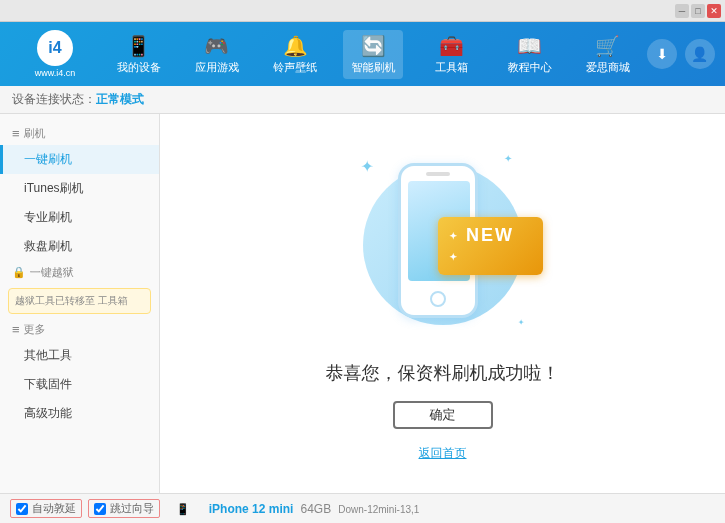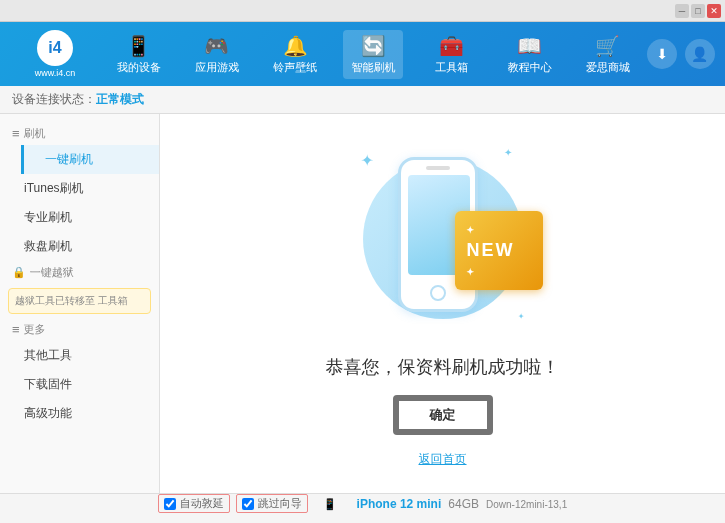--- a/index.html
+++ b/index.html
@@ -118,21 +118,20 @@
       padding: 6px 12px 6px 24px;
       color: #444;
       cursor: pointer;
       font-size: 12px;
     }
     .sidebar-item.active {
       background: #e8f4fb;
       color: #1a9fe0;
       border-left: 3px solid #1a9fe0;
       padding-left: 21px;
-      margin-left: 21px;
     }
     .sidebar-sub-section {
       display: flex; align-items: center;
       padding: 4px 12px;
       color: #888; font-size: 11px;
     }
     .sidebar-warning-box {
       margin: 4px 8px;
       background: #fff8e1;
       border: 1px solid #ffe082;
@@ -154,47 +153,46 @@
     .success-area {
       display: flex; flex-direction: column; align-items: center; gap: 16px;
     }
 
     .success-text {
       font-size: 18px;
       color: #333;
       font-weight: 500;
     }
     .confirm-btn {
-      width: 100px; height: 40px;
+      width: 100px; height: 28px;
       background: white;
-      border: 6px solid #737373;
+      border: 2px solid #737373;
       border-radius: 4px;
       cursor: pointer;
       font-size: 13px;
       color: #333;
-      display: flex; align-items: center; justify-content: center; font-weight: bold;
+      display: flex; align-items: center; justify-content: center;
     }
     .go-home-link {
       color: #1a9fe0;
       cursor: pointer;
       font-size: 12px;
       text-decoration: underline;
     }
 
     
     .footer {
       height: 30px;
       background: #f5f5f5;
       border-top: 1px solid #ddd;
       display: flex;
       align-items: center;
       padding: 0 10px;
       font-size: 11px;
       color: #666;
-      flex-direction: column;
     }
     .footer-left { display: flex; align-items: center; gap: 6px; }
     .footer-checkbox-area {
       display: flex; align-items: center; gap: 4px;
       border: 1px solid #e88;
       padding: 1px 5px;
       border-radius: 2px;
     }
     .footer-checkbox-area input { width: 12px; height: 12px; }
     .device-info { margin-left: 10px; }
@@ -315,21 +313,21 @@
 
         <div style="position:absolute; left:55px; top:18px; width:80px; height:155px; background:white; border-radius:16px; border:3px solid #b8dff5; z-index:1; box-shadow:0 2px 10px rgba(100,180,240,0.25);">
 
           <div style="position:absolute; left:7px; top:15px; width:62px; height:100px; background:linear-gradient(160deg,#d0eeff,#7dcff0); border-radius:4px;"></div>
 
           <div style="position:absolute; top:6px; left:50%; transform:translateX(-50%); width:24px; height:4px; background:#ddd; border-radius:2px;"></div>
 
           <div style="position:absolute; bottom:8px; left:50%; transform:translateX(-50%); width:16px; height:16px; border-radius:50%; border:2px solid #b8dff5;"></div>
         </div>
 
-        <div style="position:absolute; left:112px; top:72px; z-index:3; background:linear-gradient(135deg,#f5c842,#e8960a); color:white; font-weight:bold; font-size:18px; padding:8px 12px; border-radius:6px; box-shadow:0 2px 8px rgba(230,150,10,0.5); letter-spacing:2px;">
+        <div style="position:absolute; left:95px; top:72px; z-index:3; background:linear-gradient(135deg,#f5c842,#e8960a); color:white; font-weight:bold; font-size:18px; padding:8px 12px; border-radius:6px; box-shadow:0 2px 8px rgba(230,150,10,0.5); letter-spacing:2px;">
           <span style="font-size:9px;vertical-align:middle;">✦</span>
           <span>NEW</span>
           <span style="font-size:9px;vertical-align:middle;">✦</span>
         </div>
       </div>
 
       <div class="success-text">恭喜您，保资料刷机成功啦！</div>
 
       <button class="confirm-btn">
         <span>确定</span>

